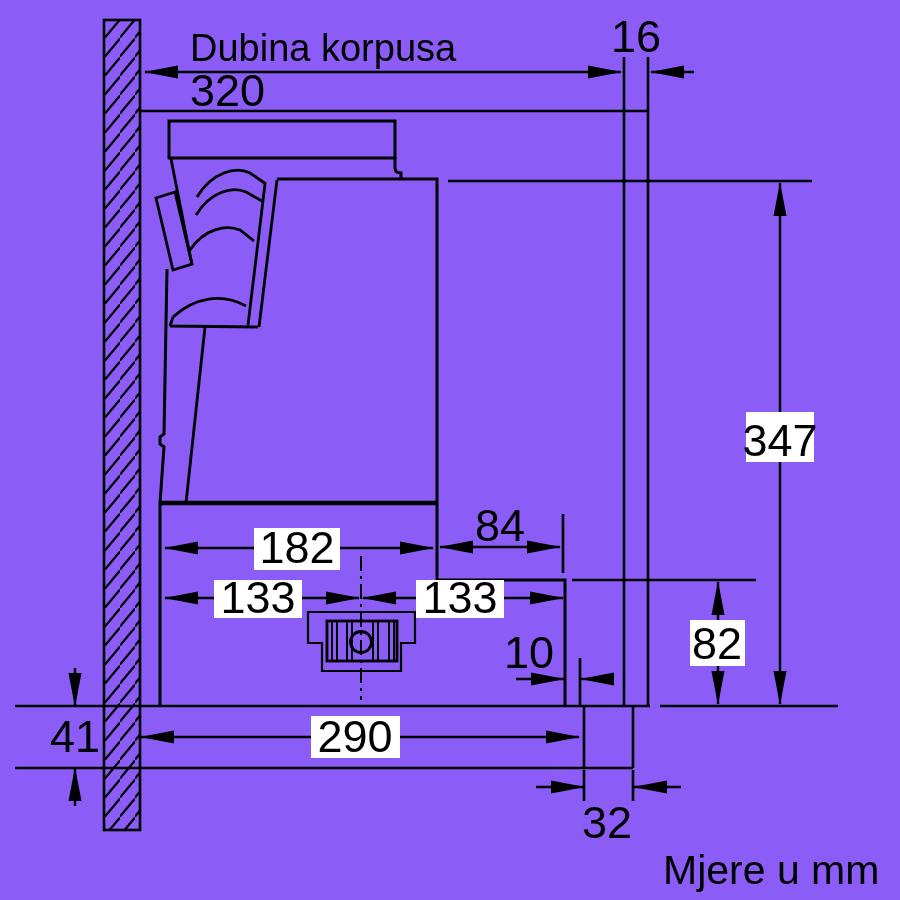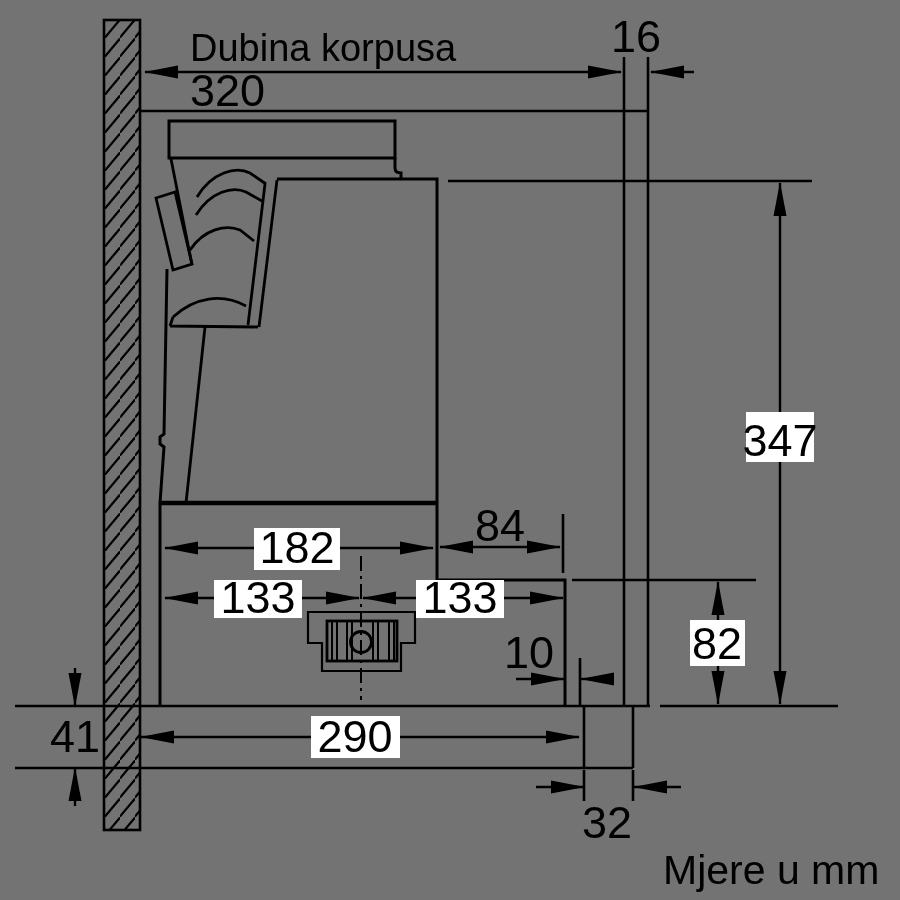--- a/index.html
+++ b/index.html
@@ -1,16 +1,16 @@
 <!DOCTYPE html>
 <html><head>
 <meta charset="utf-8">
 <style>
   html,body{margin:0;padding:0;background:#fff;}
-  .canvas{width:900px;height:900px;background:#737373;position:relative;overflow:hidden;}
+  .canvas{width:900px;height:900px;background:#8b5cf6;position:relative;overflow:hidden;}
   svg{display:block;}
   text{font-family:"Liberation Sans","DejaVu Sans",sans-serif;fill:#000;}
   .num{font-size:45px;}
   .lbl{font-size:38px;}
   .note{font-size:41px;}
 </style>
 </head>
 <body>
 
 <div class="canvas">

